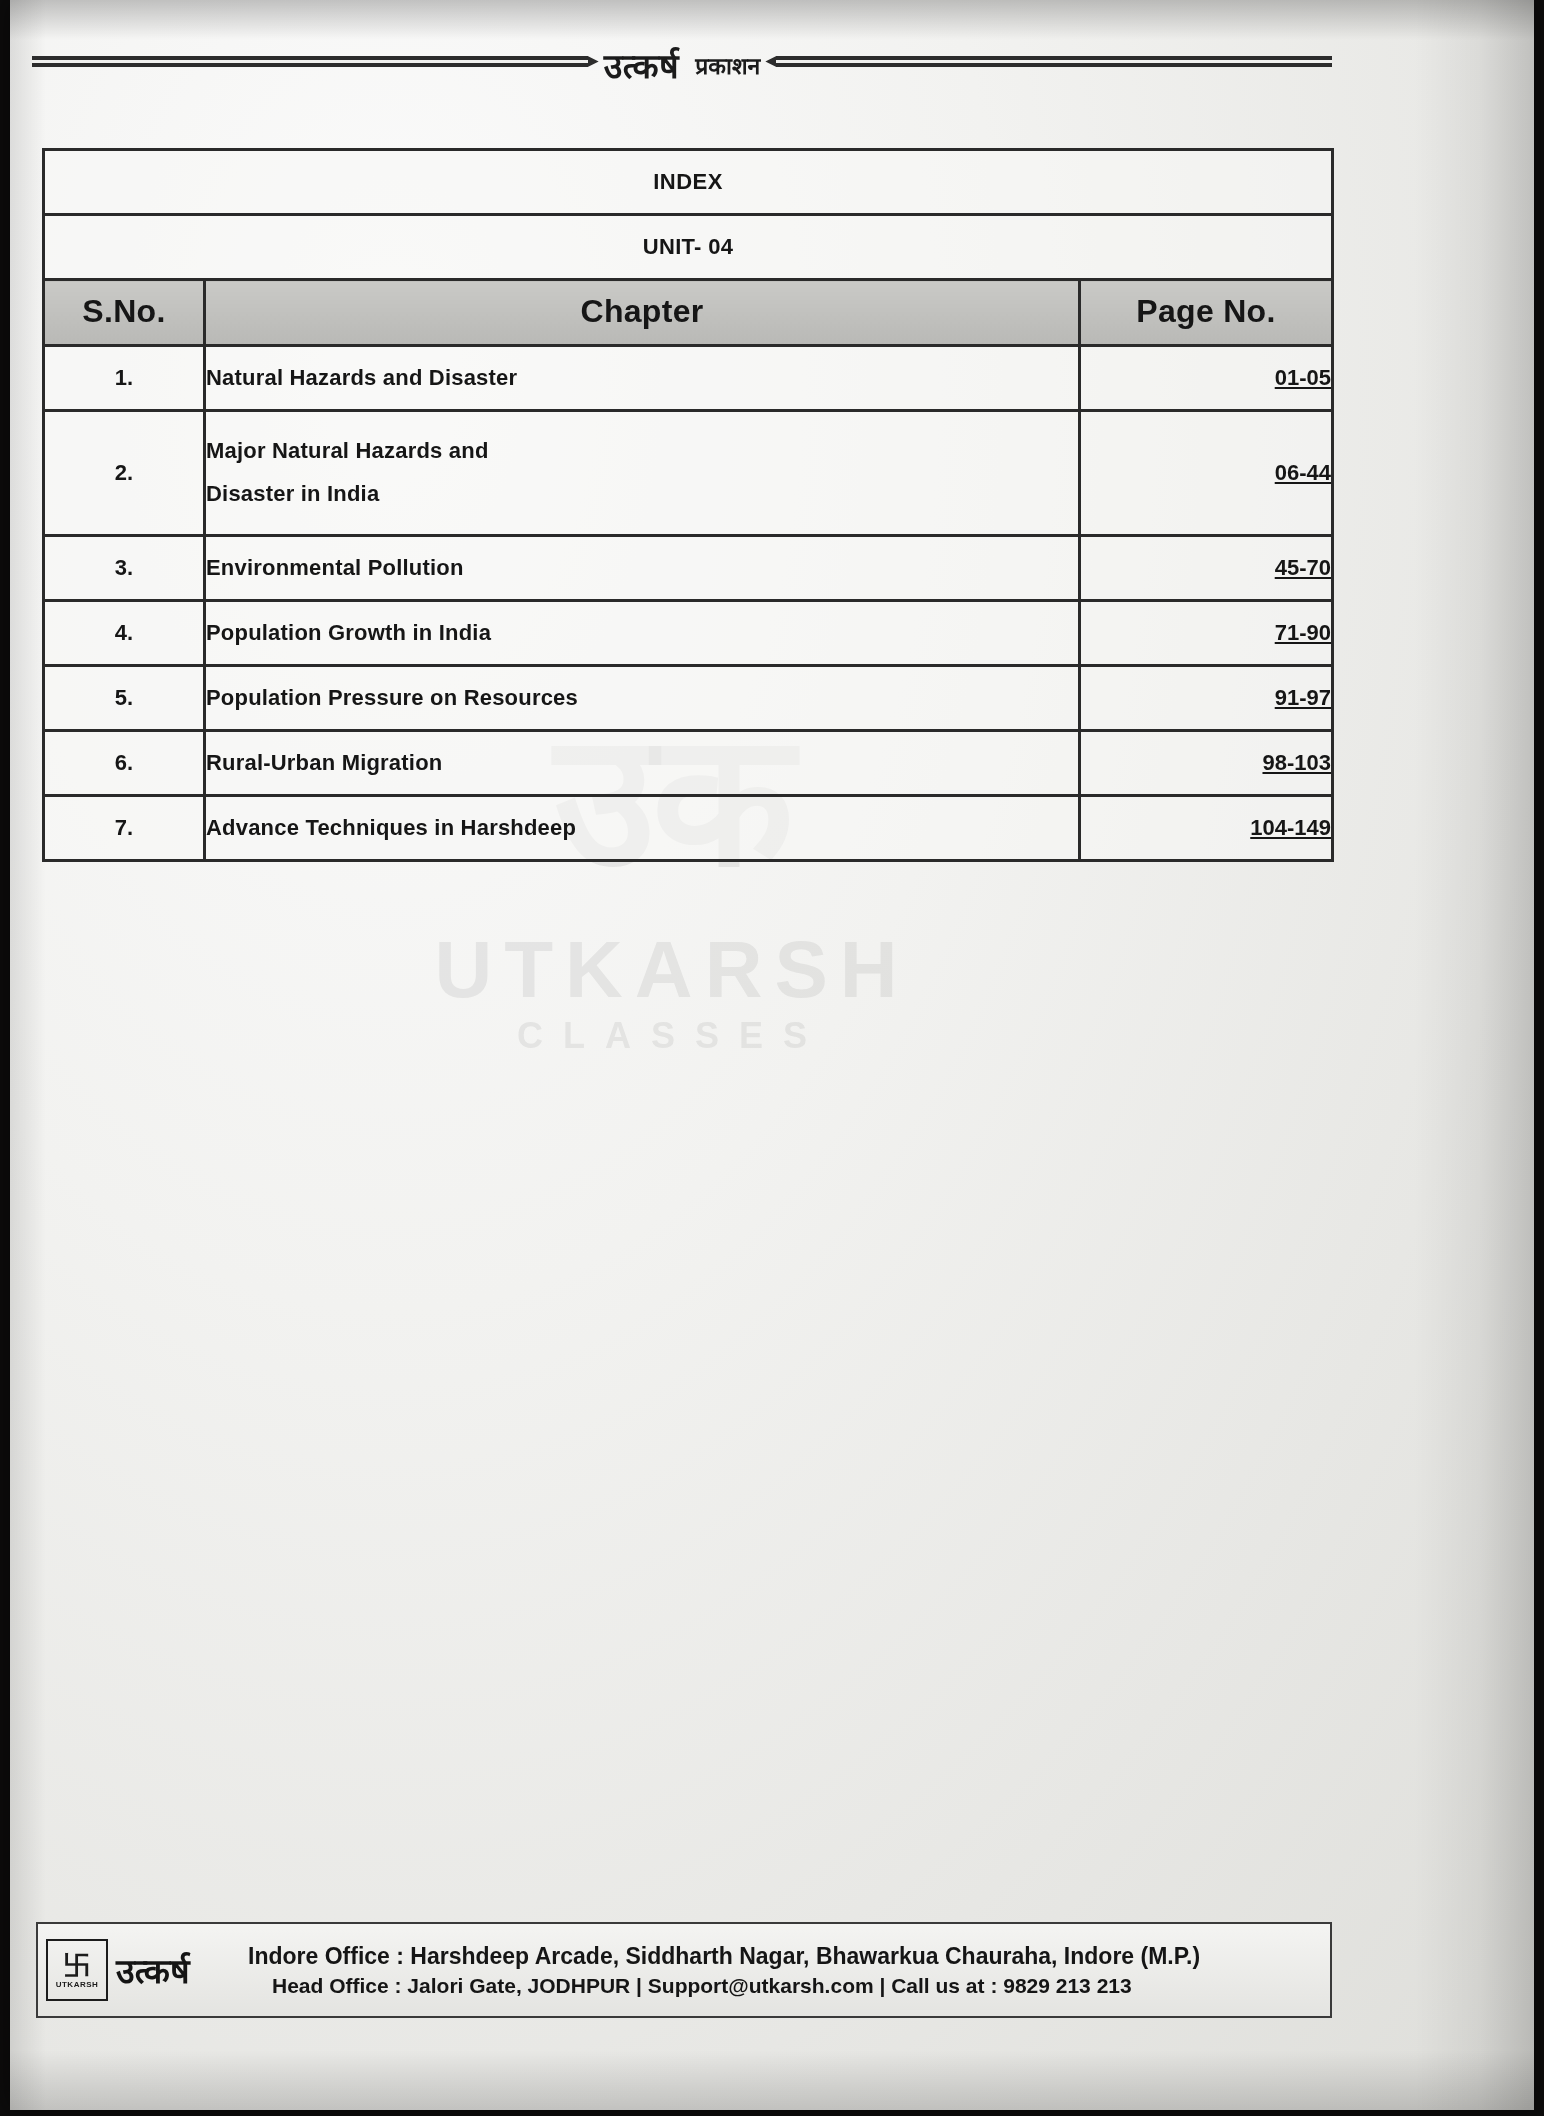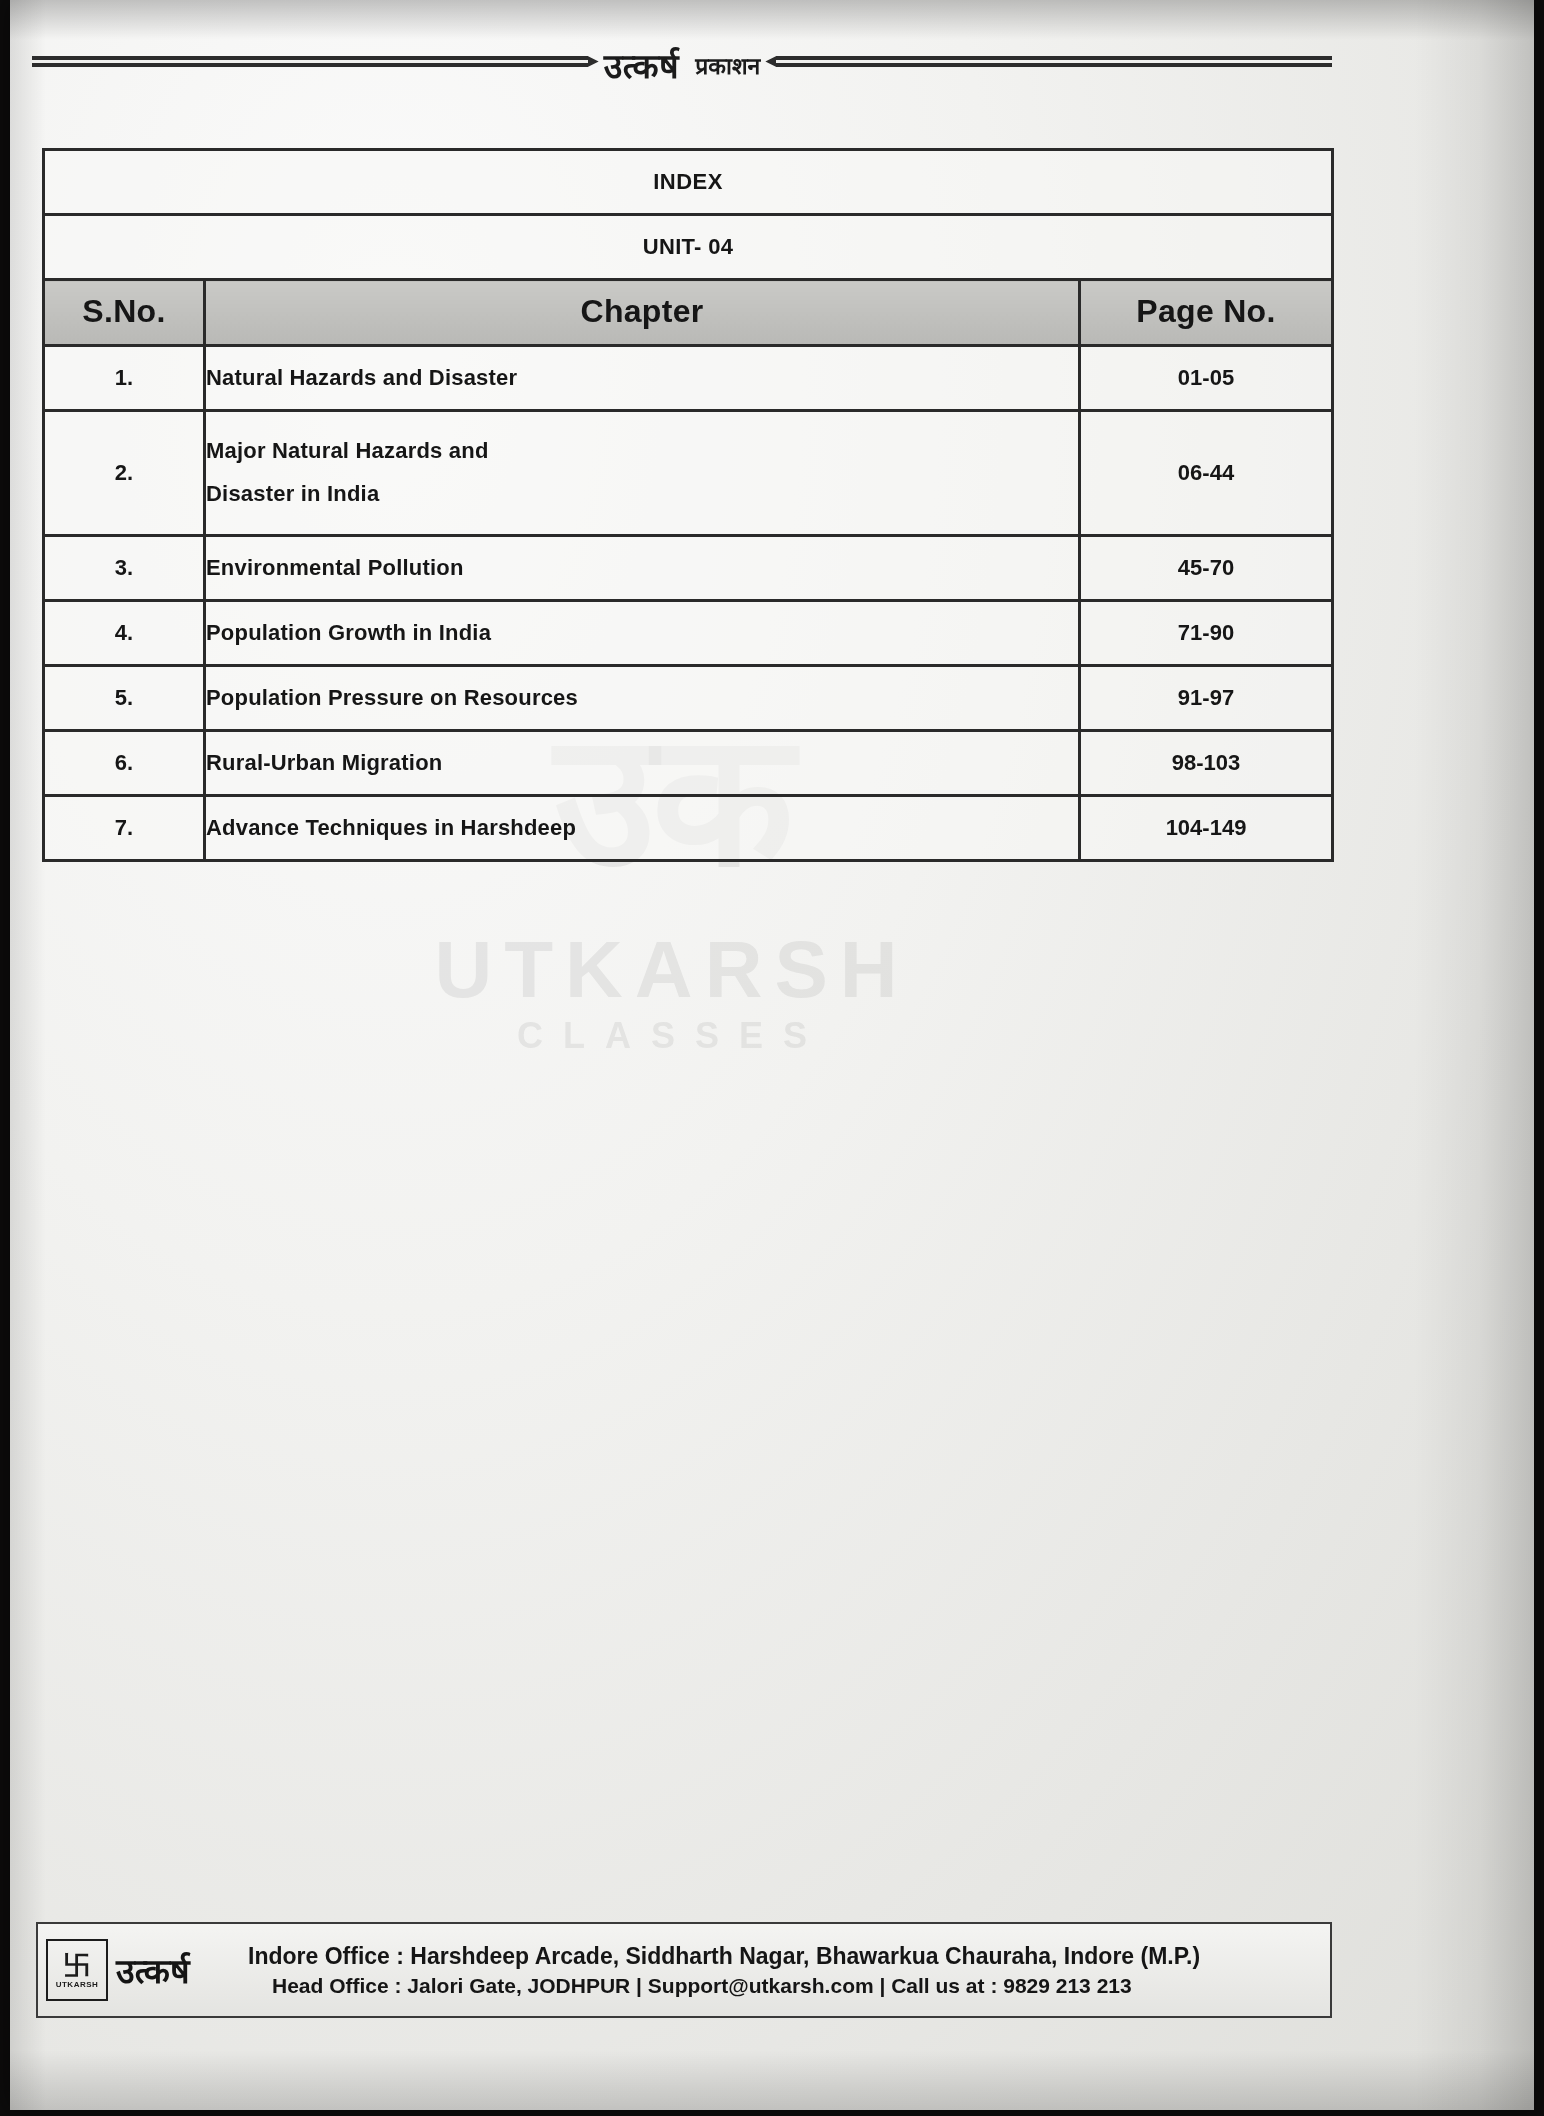--- a/index.html
+++ b/index.html
@@ -179,21 +179,21 @@
   }
   .col-sno   { width: 158px; }
   .col-page  { width: 250px; }
 
   .index-table tbody td {
     font-size: 22px;
     padding: 18px 0;
   }
   td.c-sno  { text-align: center; font-size: 33px; }
   td.c-chap { text-align: left; padding-left: 22px; letter-spacing: .2px; }
-  td.c-page { text-align: center; }
+  td.c-page { text-align: right; text-decoration: underline; }
 
   .chap-two-line {
     line-height: 1.95;
   }
 
   
   .footer {
     position: absolute;
     left: 26px;
     bottom: 92px;

